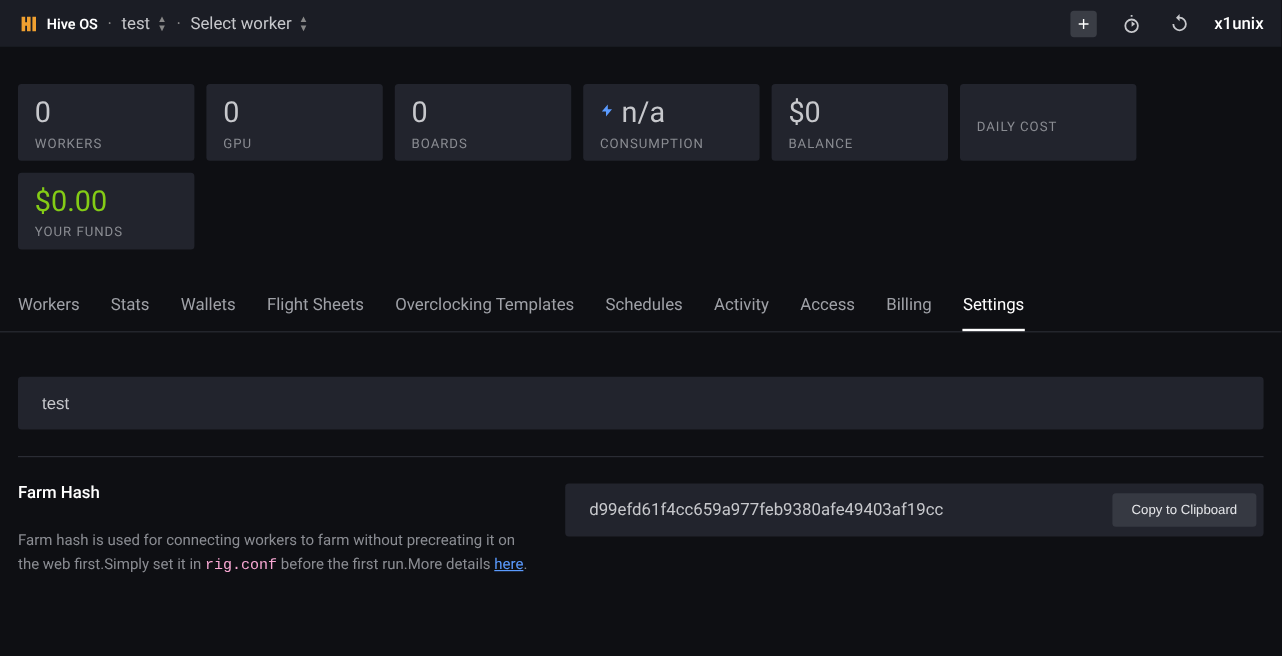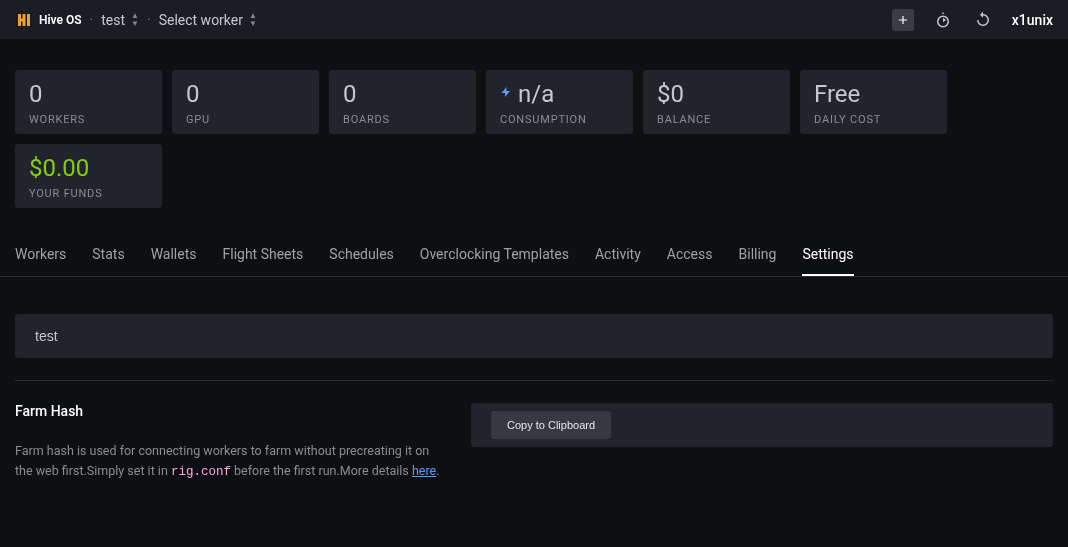--- a/index.html
+++ b/index.html
@@ -275,40 +275,37 @@
       </div>
       <div class="stat-label">CONSUMPTION</div>
     </div>
     <div class="stat-card">
       <div class="stat-value">
         <span>$0</span>
       </div>
       <div class="stat-label">BALANCE</div>
     </div>
     <div class="stat-card">
-      <div class="stat-value">
-        <span>Free</span>
-      </div>
       <div class="stat-label">DAILY COST</div>
     </div>
     <div class="stat-card">
       <div class="stat-value green">
         <span>$0.00</span>
       </div>
       <div class="stat-label">YOUR FUNDS</div>
     </div>
   </div>
 
 <div class="tabs" id="tabs">
     <div class="tab">Workers</div>
     <div class="tab">Stats</div>
     <div class="tab">Wallets</div>
     <div class="tab">Flight Sheets</div>
+    <div class="tab">Overclocking Templates</div>
     <div class="tab">Schedules</div>
-    <div class="tab">Overclocking Templates</div>
     <div class="tab">Activity</div>
     <div class="tab">Access</div>
     <div class="tab">Billing</div>
     <div class="tab active">Settings</div>
   </div>
 
 <div class="settings-body">
   <div class="setting-row">
     <div class="setting-right">
       <input type="text" class="text-input" value="test" style="">
@@ -317,17 +314,18 @@
 
   <div class="setting-row">
     <div class="setting-left">
       <div class="setting-title">Farm Hash</div>
       <div class="setting-desc">
         <span>Farm hash is used for connecting workers to farm without precreating it on the web first.Simply set it in </span><code>rig.conf</code><span> before the first run.More details </span><a href="#">here</a><span>.</span>
       </div>
     </div>
     <div class="setting-right">
       <div class="hash-wrap">
+        <span class="hash-text">d99efd61f4cc659a977feb9380afe49403af19cc</span>
         <button class="copy-btn">Copy to Clipboard</button>
       </div>
     </div>
   </div>
 </div>
 
 </body></html>

